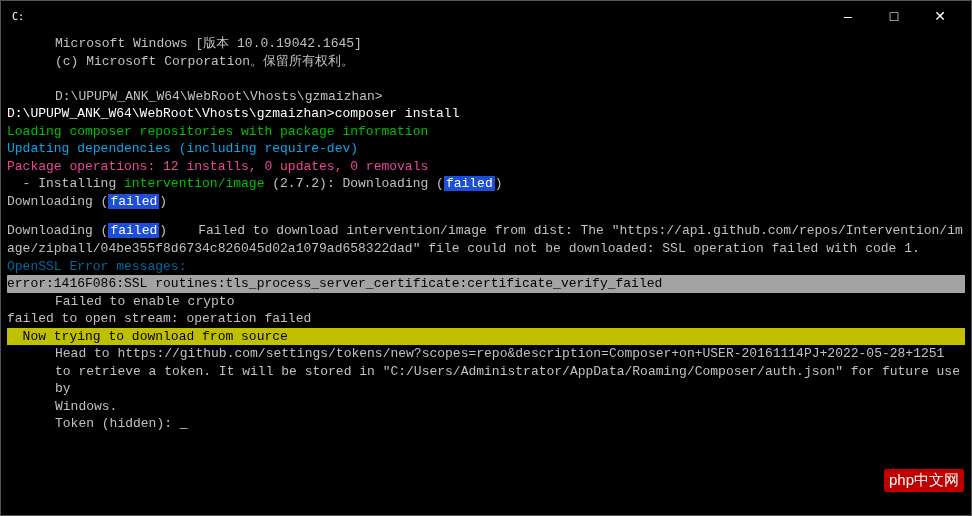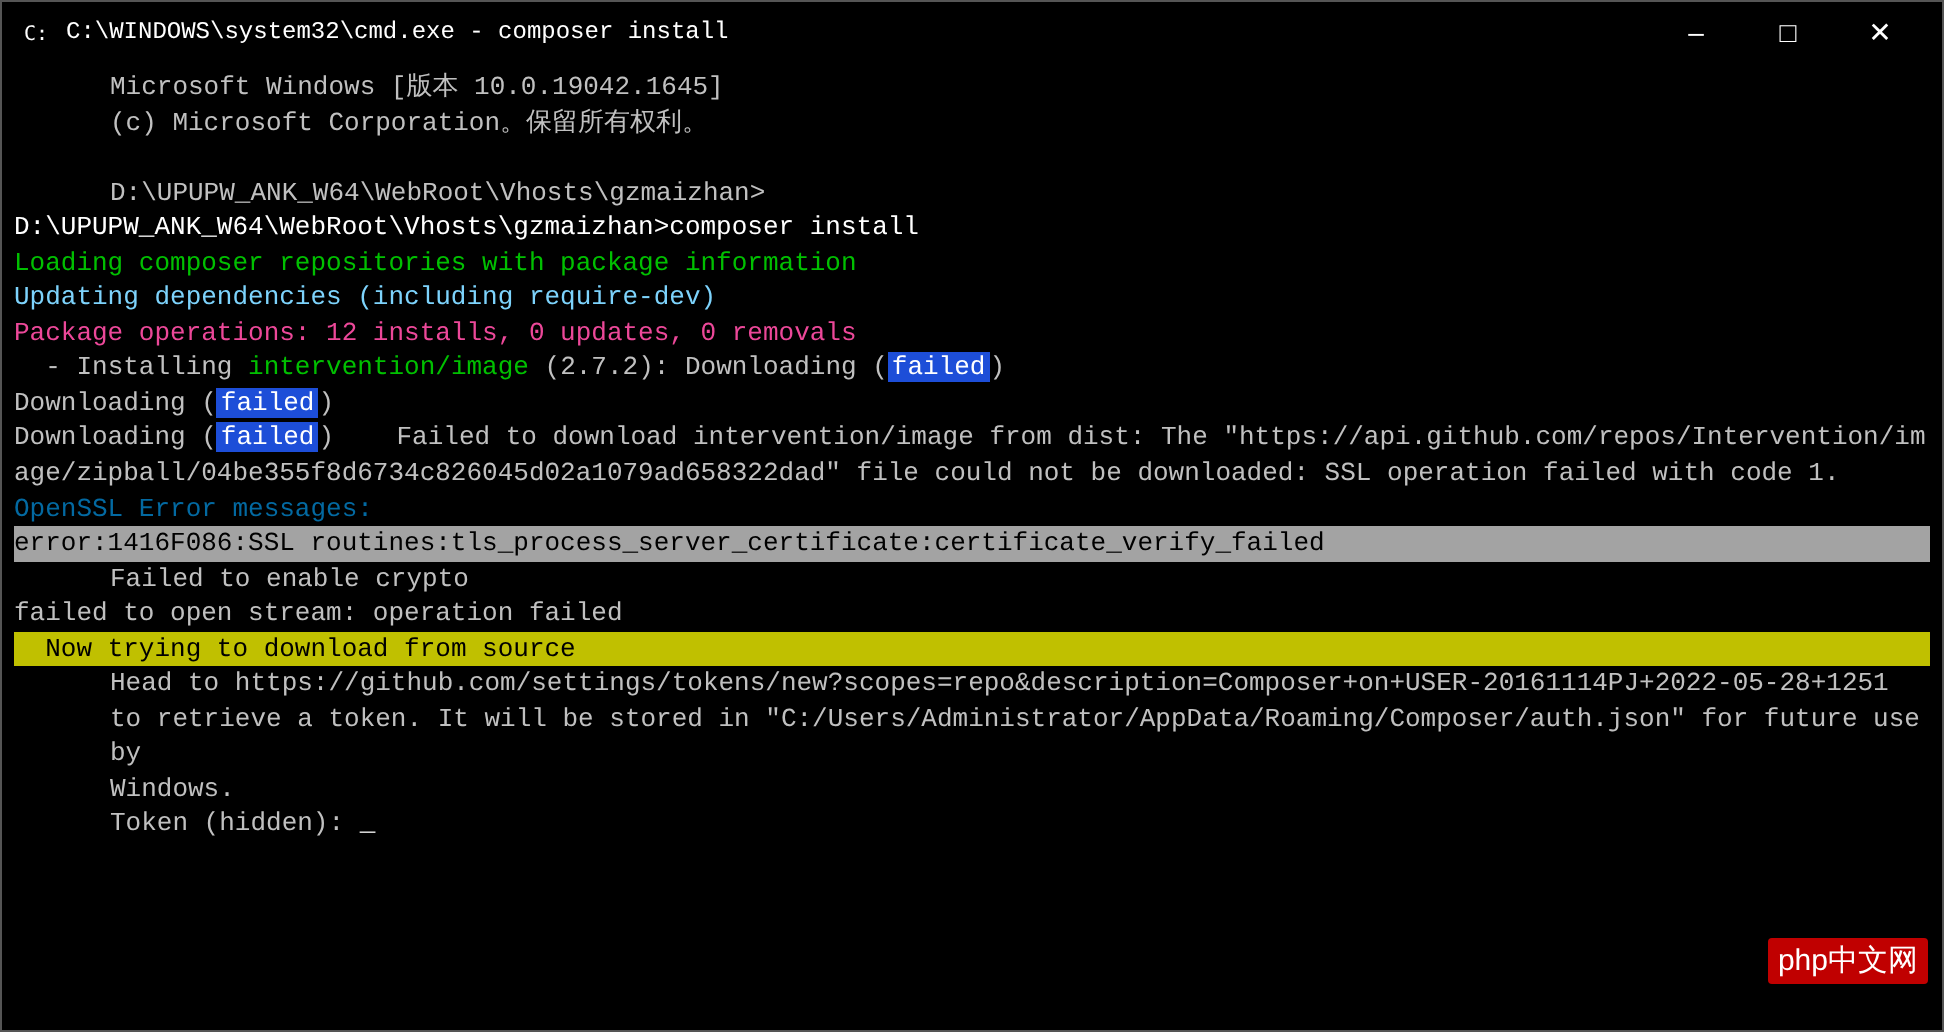--- a/index.html
+++ b/index.html
@@ -119,41 +119,40 @@
   <div class="window">
 
     <div class="title-bar">
       <div class="title-bar-left">
         <div class="title-bar-icon">
           <svg width="14" height="14" viewBox="0 0 14 14">
             <rect width="14" height="14" fill="#000"></rect>
             <text x="2" y="11" fill="#fff" font-size="10" font-family="monospace">C:</text>
           </svg>
         </div>
-        <span class="title-bar-title">C:\WINDOWS\system32\cmd.exe - composer  install</span>
       </div>
       <div class="title-bar-controls">
         <button class="title-btn">–</button>
         <button class="title-btn">□</button>
         <button class="title-btn close">✕</button>
       </div>
     </div>
 
     <div class="terminal">
       <div class="line line-gray">Microsoft Windows [版本 10.0.19042.1645]</div>
       <div class="line line-gray">(c) Microsoft Corporation。保留所有权利。</div>
       <div class="line">&nbsp;</div>
       <div class="line line-gray">D:\UPUPW_ANK_W64\WebRoot\Vhosts\gzmaizhan&gt;</div>
       <div class="line line-white">D:\UPUPW_ANK_W64\WebRoot\Vhosts\gzmaizhan&gt;composer install</div>
       <div class="line" style="color:#00c000;">Loading composer repositories with package information</div>
-      <div class="line" style="color:#7dd3fc;">Updating dependencies (including require-dev)</div>
+      <div class="line" style="color:#0ea5e9;">Updating dependencies (including require-dev)</div>
       <div class="line" style="color:#ec4899;">Package operations: 12 installs, 0 updates, 0 removals</div>
       <div class="line" style="color:#c0c0c0;">  - Installing <span style="color:#00c000;">intervention/image</span> (2.7.2): Downloading (<span class="hl-red-bg">failed</span>)</div>
       <div class="line" style="color:#c0c0c0;">Downloading (<span class="hl-red-bg">failed</span>)</div>
-      <div class="line" style="color:#c0c0c0;">Downloading (<span class="hl-red-bg">failed</span>)    Failed to download intervention/image from dist: The "https://api.github.com/repos/Intervention/image/zipball/04be355f8d6734c826045d02a1079ad658322dad" file could not be downloaded: SSL operation failed with code 1.</div>
+      <div class="line" style="color:#c0c0c0;margin-top:12px;">Downloading (<span class="hl-red-bg">failed</span>)    Failed to download intervention/image from dist: The "https://api.github.com/repos/Intervention/image/zipball/04be355f8d6734c826045d02a1079ad658322dad" file could not be downloaded: SSL operation failed with code 1.</div>
       <div class="line" style="color:#0369a1;">OpenSSL Error messages:</div>
       <div class="line" style="background-color:#a3a3a3;color:#000;display:inline-block;width:100%;">error:1416F086:SSL routines:tls_process_server_certificate:certificate_verify_failed</div>
       <div class="line line-gray">Failed to enable crypto</div>
       <div class="line" style="color:#c0c0c0;">failed to open stream: operation failed</div>
       <div class="line" style="background-color:#c0c000;color:#000;display:inline-block;width:100%;">  Now trying to download from source</div>
       <div class="line line-gray">Head to https://github.com/settings/tokens/new?scopes=repo&amp;description=Composer+on+USER-20161114PJ+2022-05-28+1251</div>
       <div class="line line-gray">to retrieve a token. It will be stored in "C:/Users/Administrator/AppData/Roaming/Composer/auth.json" for future use by</div>
       <div class="line line-gray">Windows.</div>
       <div class="line line-gray">Token (hidden): <span style="color:#fff;">_</span></div>
     </div>

